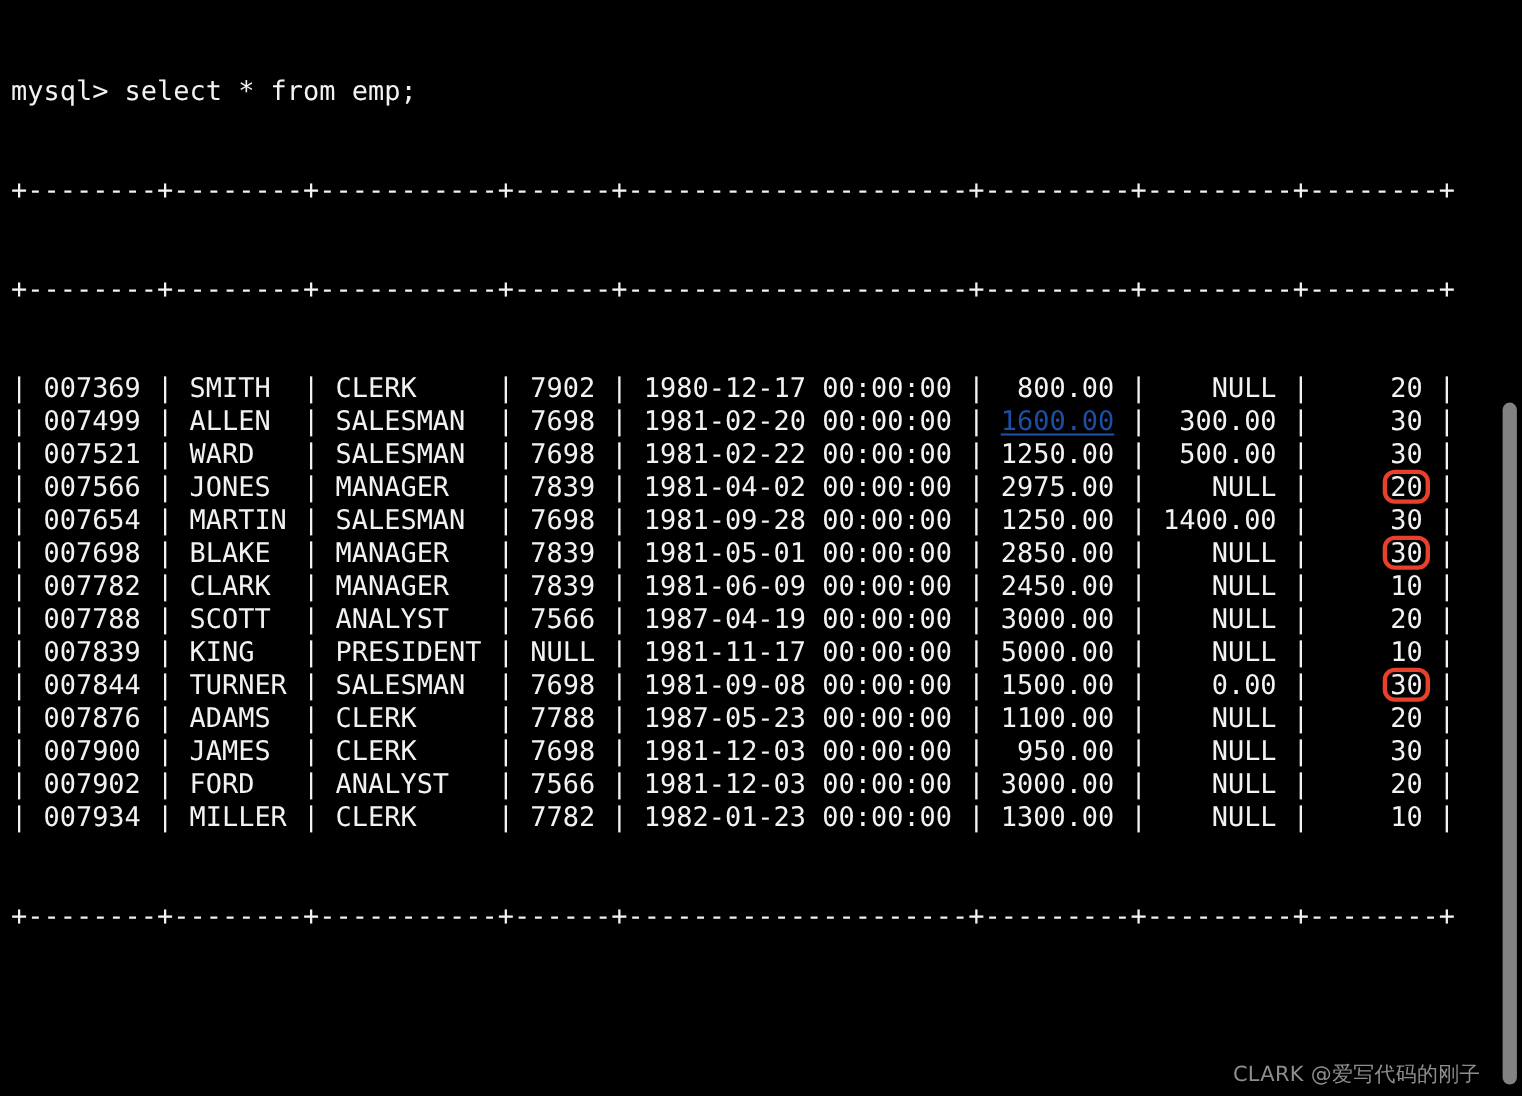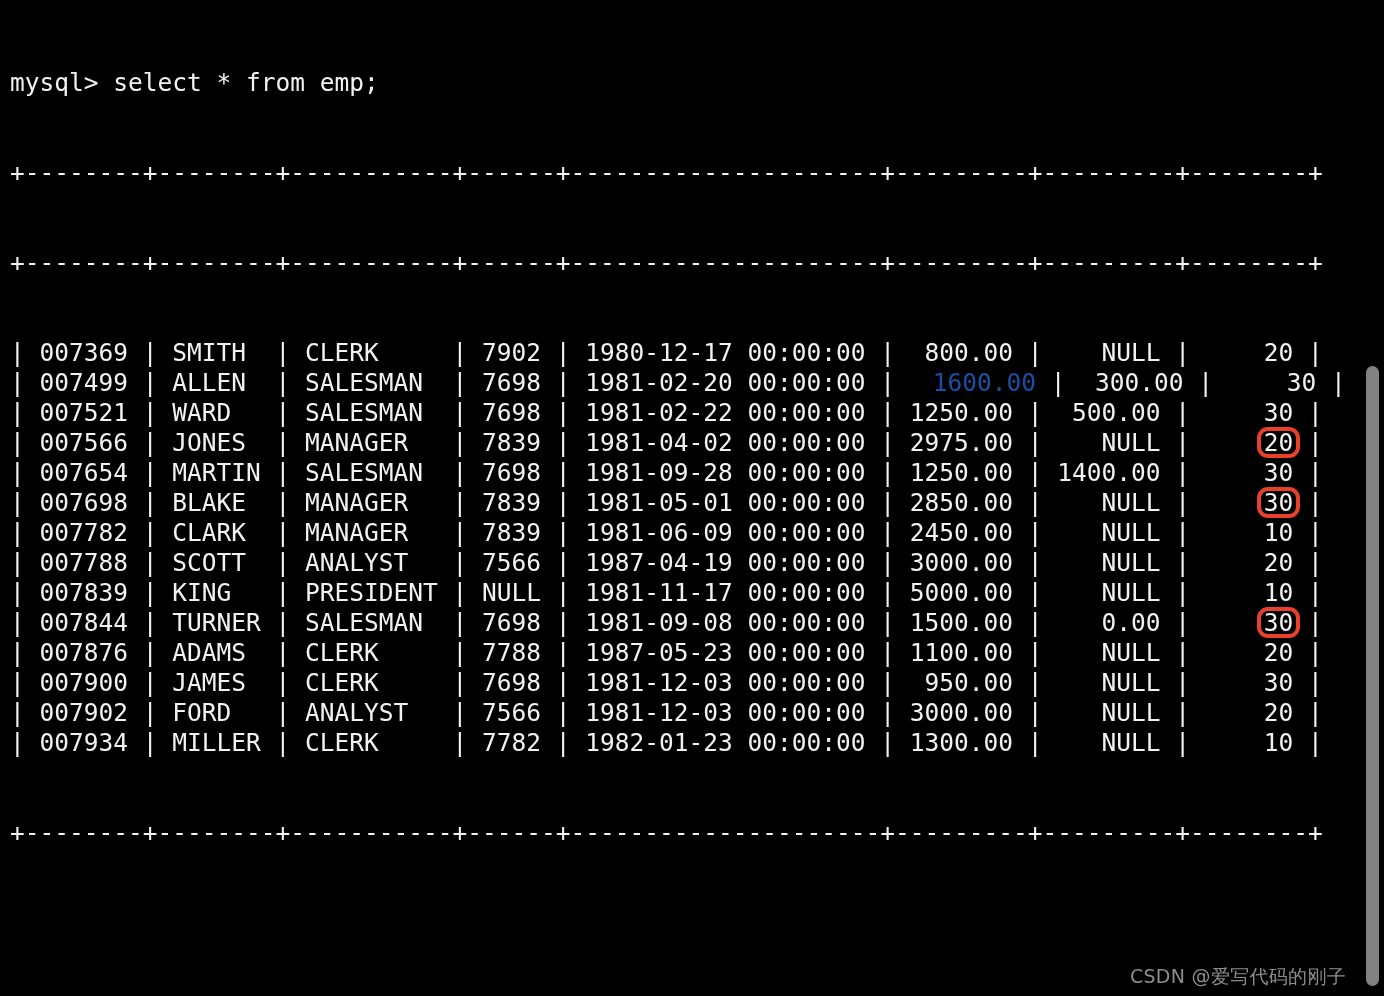--- a/index.html
+++ b/index.html
@@ -38,22 +38,22 @@
     line-height: 30px;
     font-family: "DejaVu Sans Mono", "Liberation Mono", monospace;
     font-size: 24.5px;
     color: #f2f2f2;
     position: relative;
   }
 
   
   .blue-link {
     color: #1b4fa6;
+    text-decoration: underline;
     text-underline-offset: 3px;
-    margin-left: 23px;
   }
 
   
   .redbox {
     position: absolute;
     border: 4px solid #e8402a;
     border-radius: 11px;
     box-sizing: border-box;
     pointer-events: none;
   }
@@ -114,13 +114,13 @@
 <div id="annotation-layer">
     <div class="redbox" style="left: 1256.8px; top: 427px; width: 43.5156px; height: 31px;"></div>
     <div class="redbox" style="left: 1256.8px; top: 487px; width: 43.5156px; height: 31px;"></div>
     <div class="redbox" style="left: 1256.8px; top: 607px; width: 43.5156px; height: 31px;"></div>
   </div>
 
 <div id="scrollbar-track">
   <div id="scrollbar-thumb"></div>
 </div>
 
-<div id="watermark">CSDN @爱写代码的刚子</div>
+<div id="watermark">CLARK @爱写代码的刚子</div>
 
 </body></html>

